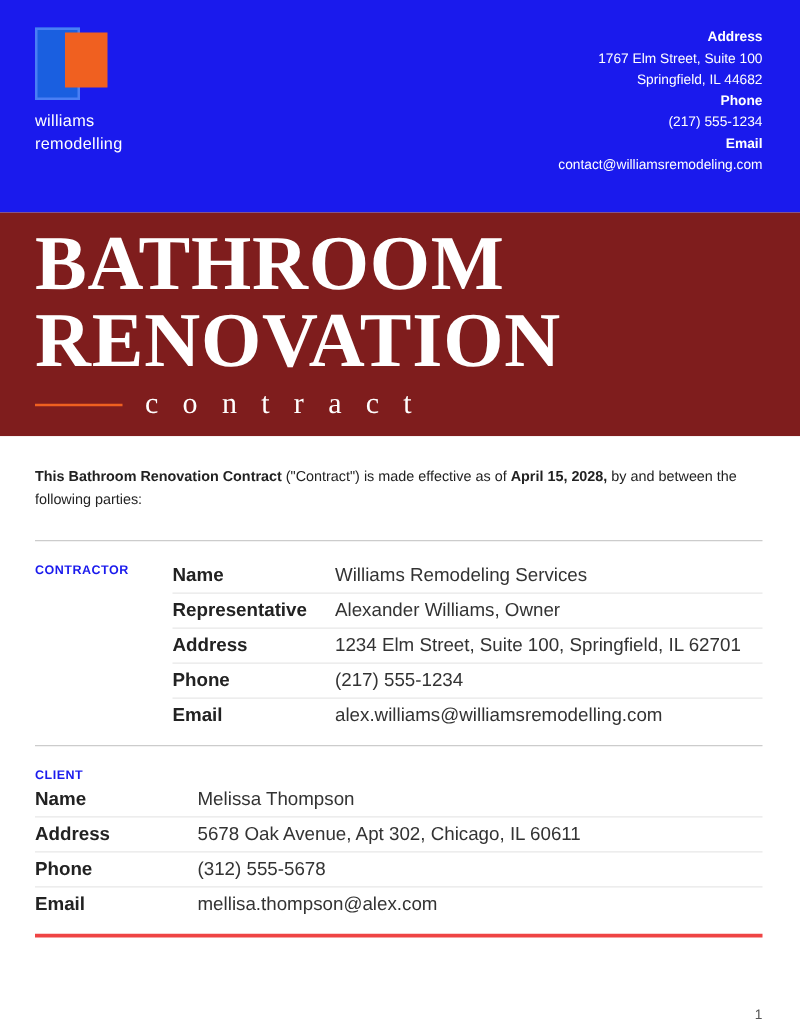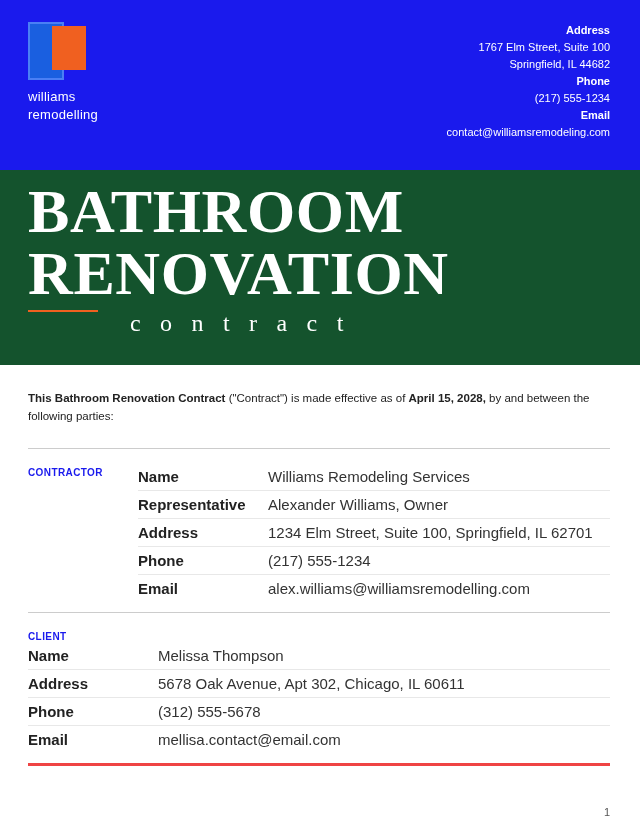--- a/index.html
+++ b/index.html
@@ -77,39 +77,39 @@
       font-size: 11px;
       line-height: 1.55;
     }
 
     .contact-info .label {
       font-weight: 700;
     }
 
     
     .title-section {
-      background: #14532d;
-      padding: 10px 30px 28px 28px;
+      background: #7f1d1d;
+      padding: 10px 30px 12px 28px;
       border-top: none;
     }
 
     .big-title {
       color: #fff;
       font-family: Georgia, 'Times New Roman', serif;
       font-weight: 700;
       font-size: 62px;
       line-height: 1.0;
       letter-spacing: 0.01em;
       text-transform: uppercase;
     }
 
     .subtitle-row {
       display: flex;
-      align-items: flex-start;
-      gap: 32px;
+      align-items: center;
+      gap: 18px;
       margin-top: 6px;
     }
 
     .title-line {
       width: 70px;
       height: 2px;
       background: #f06020;
     }
 
     .subtitle-text {
@@ -282,21 +282,21 @@
         <div class="detail-row">
           <div class="detail-key">Address</div>
           <div class="detail-value">5678 Oak Avenue, Apt 302, Chicago, IL 60611</div>
         </div>
         <div class="detail-row">
           <div class="detail-key">Phone</div>
           <div class="detail-value">(312) 555-5678</div>
         </div>
         <div class="detail-row">
           <div class="detail-key">Email</div>
-          <div class="detail-value">mellisa.contact@email.com</div>
+          <div class="detail-value">mellisa.thompson@alex.com</div>
         </div>
       </div>
     </div>
 
   </div>
 
   <div class="footer">
     <div class="page-number">1</div>
   </div>
 

